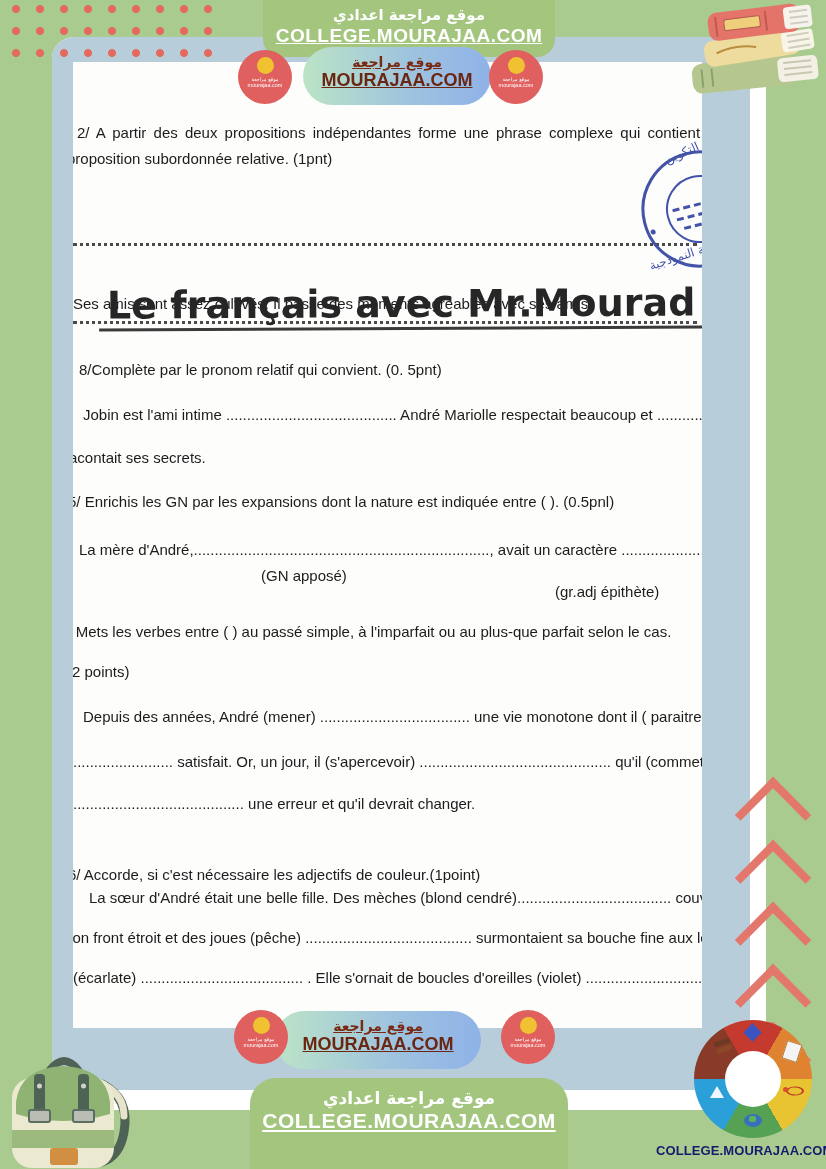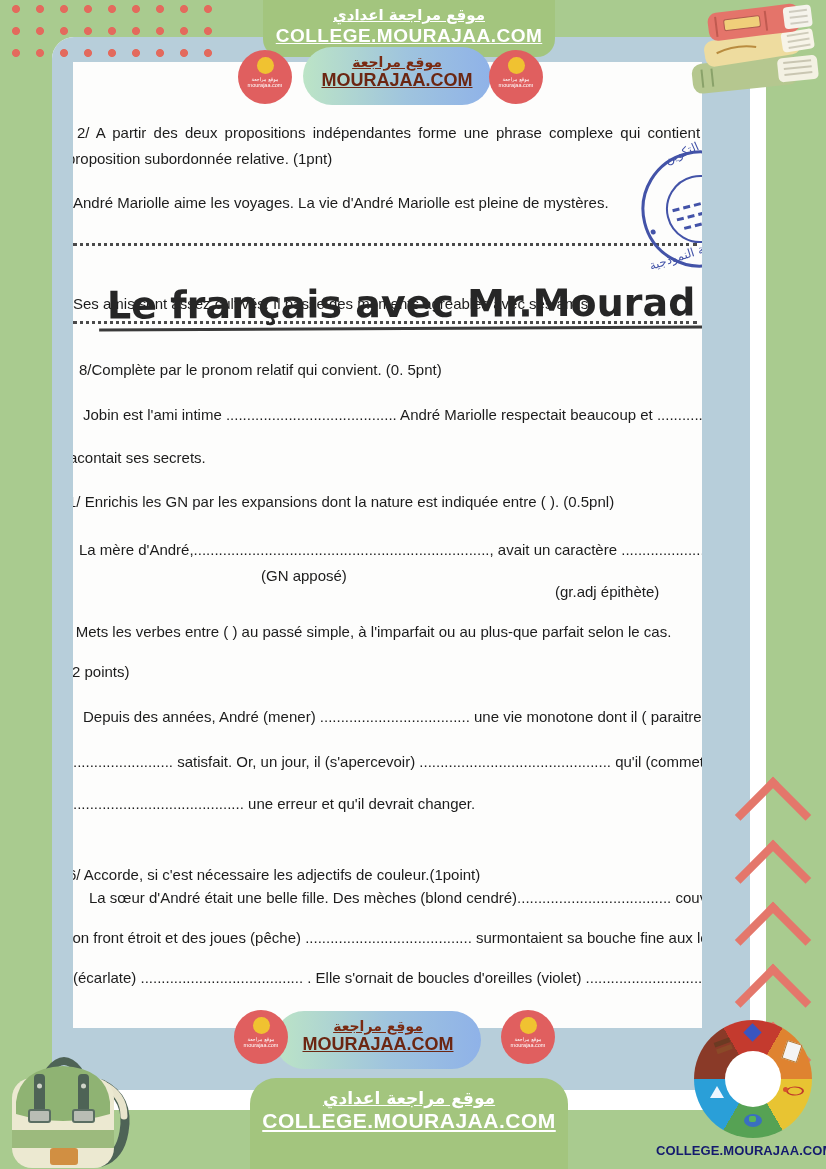--- a/index.html
+++ b/index.html
@@ -17,21 +17,21 @@
   
   .dots{position:absolute;left:0;top:-4px;width:218px;height:62px;
         background-image:radial-gradient(circle,#e36a5d 3.6px,rgba(0,0,0,0) 4.4px);
         background-size:24px 22px;background-position:4px 2px;}
 
   
   .banner{position:absolute;background:#a3c57e;color:#fff;text-align:center;}
   .banner-top{left:263px;top:0;width:292px;height:57px;border-radius:0 0 18px 18px;}
   .banner-bottom{left:250px;top:1078px;width:318px;height:91px;border-radius:26px 26px 0 0;}
   .banner .ar{display:block;font-family:"DejaVu Sans",sans-serif;font-weight:700;
-              font-size:15px;text-decoration:underline;margin-top:6px;}
+              font-size:15px;margin-top:6px;}
   .banner .url{display:block;font-weight:700;font-size:19px;letter-spacing:.5px;
                text-decoration:underline;margin-top:1px;}
   .banner-bottom .ar{font-size:17px;margin-top:10px;}
   .banner-bottom .url{font-size:21px;}
 
   
   .pill{position:absolute;border-radius:30px;text-align:center;
         background:linear-gradient(90deg,#bce4c6 0%,#9fc4de 55%,#8fb2e8 100%);}
   .pill-top{left:303px;top:47px;width:188px;height:58px;}
   .pill-bottom{left:275px;top:1011px;width:206px;height:58px;}
@@ -76,29 +76,28 @@
 <div id="canvas">
 
   <div class="frame-white"></div>
   <div class="frame-blue"></div>
 
   <div class="dots"></div>
 
   <div class="page">
     <div class="ln" style="left:4px;top:62px;word-spacing:3px;">2/ A partir des deux propositions indépendantes forme une phrase complexe qui contient une</div>
     <div class="ln" style="left:-6px;top:88px;">proposition subordonnée relative. (1pnt)</div>
-    <div class="ln" style="left:0px;top:132px;">André Mariolle aime les voyages. La vie d'André Mariolle est pleine de mystères.</div>
     <div class="dotline" style="left:0;top:181px;width:624px;"></div>
     <div class="ln" style="left:0px;top:213px;margin-top:20px;">Ses amis sont assez cultivés. Il passe des moments agréables avec ses amis.</div>
     <div class="dotline" style="left:0;top:259px;width:624px;"></div>
     <div class="overlay-title">Le français avec Mr.Mourad</div>
     <div class="ln" style="left:6px;top:299px;">8/Complète par le pronom relatif  qui convient. (0. 5pnt)</div>
     <div class="ln" style="left:10px;top:344px;">Jobin est l'ami intime ......................................... André Mariolle respectait beaucoup et ........................ il</div>
     <div class="ln" style="left:-9px;top:387px;">racontait ses secrets.</div>
-    <div class="ln" style="left:-5px;top:431px;">1/ Enrichis les GN par les expansions dont la nature est indiquée entre (      ). (0.5pnl)</div>
+    <div class="ln" style="left:-5px;top:431px;">5/ Enrichis les GN par les expansions dont la nature est indiquée entre (      ). (0.5pnl)</div>
     <div class="ln" style="left:6px;top:479px;">La mère d'André,......................................................................., avait un caractère ...............................</div>
     <div class="ln" style="left:188px;top:505px;">(GN apposé)</div>
     <div class="ln" style="left:482px;top:521px;">(gr.adj épithète)</div>
     <div class="ln" style="left:-14px;top:561px;">5/ Mets  les verbes entre (    ) au passé simple, à l'imparfait ou au plus-que parfait selon le cas.</div>
     <div class="ln" style="left:-6px;top:601px;">(2 points)</div>
     <div class="ln" style="left:10px;top:646px;">Depuis des années, André (mener) .................................... une vie  monotone dont il ( paraitre)</div>
     <div class="ln" style="left:0px;top:691px;">........................ satisfait. Or, un jour, il (s'apercevoir)  .............................................. qu'il (commettre)</div>
     <div class="ln" style="left:0px;top:733px;">......................................... une erreur et qu'il devrait changer.</div>
     <div class="ln" style="left:-5px;top:804px;text-align:right;">6/ Accorde, si c'est nécessaire les adjectifs de couleur.(1point)</div>
     <div class="ln" style="left:16px;top:827px;">La sœur d'André était une belle fille. Des mèches (blond cendré)..................................... couvraient</div>

